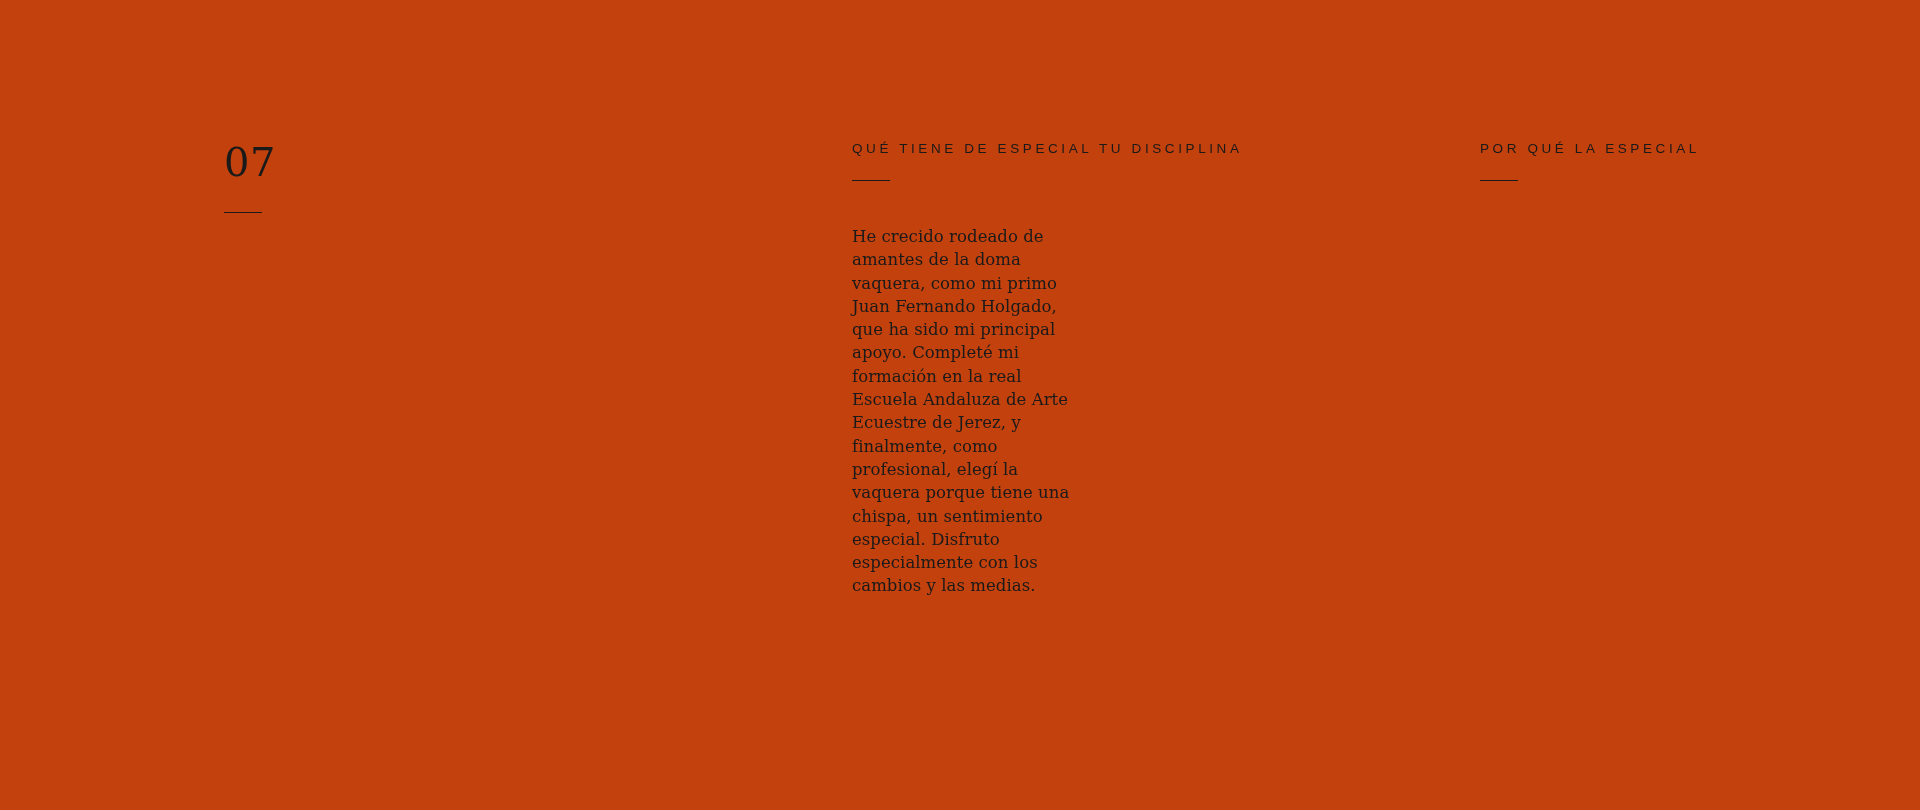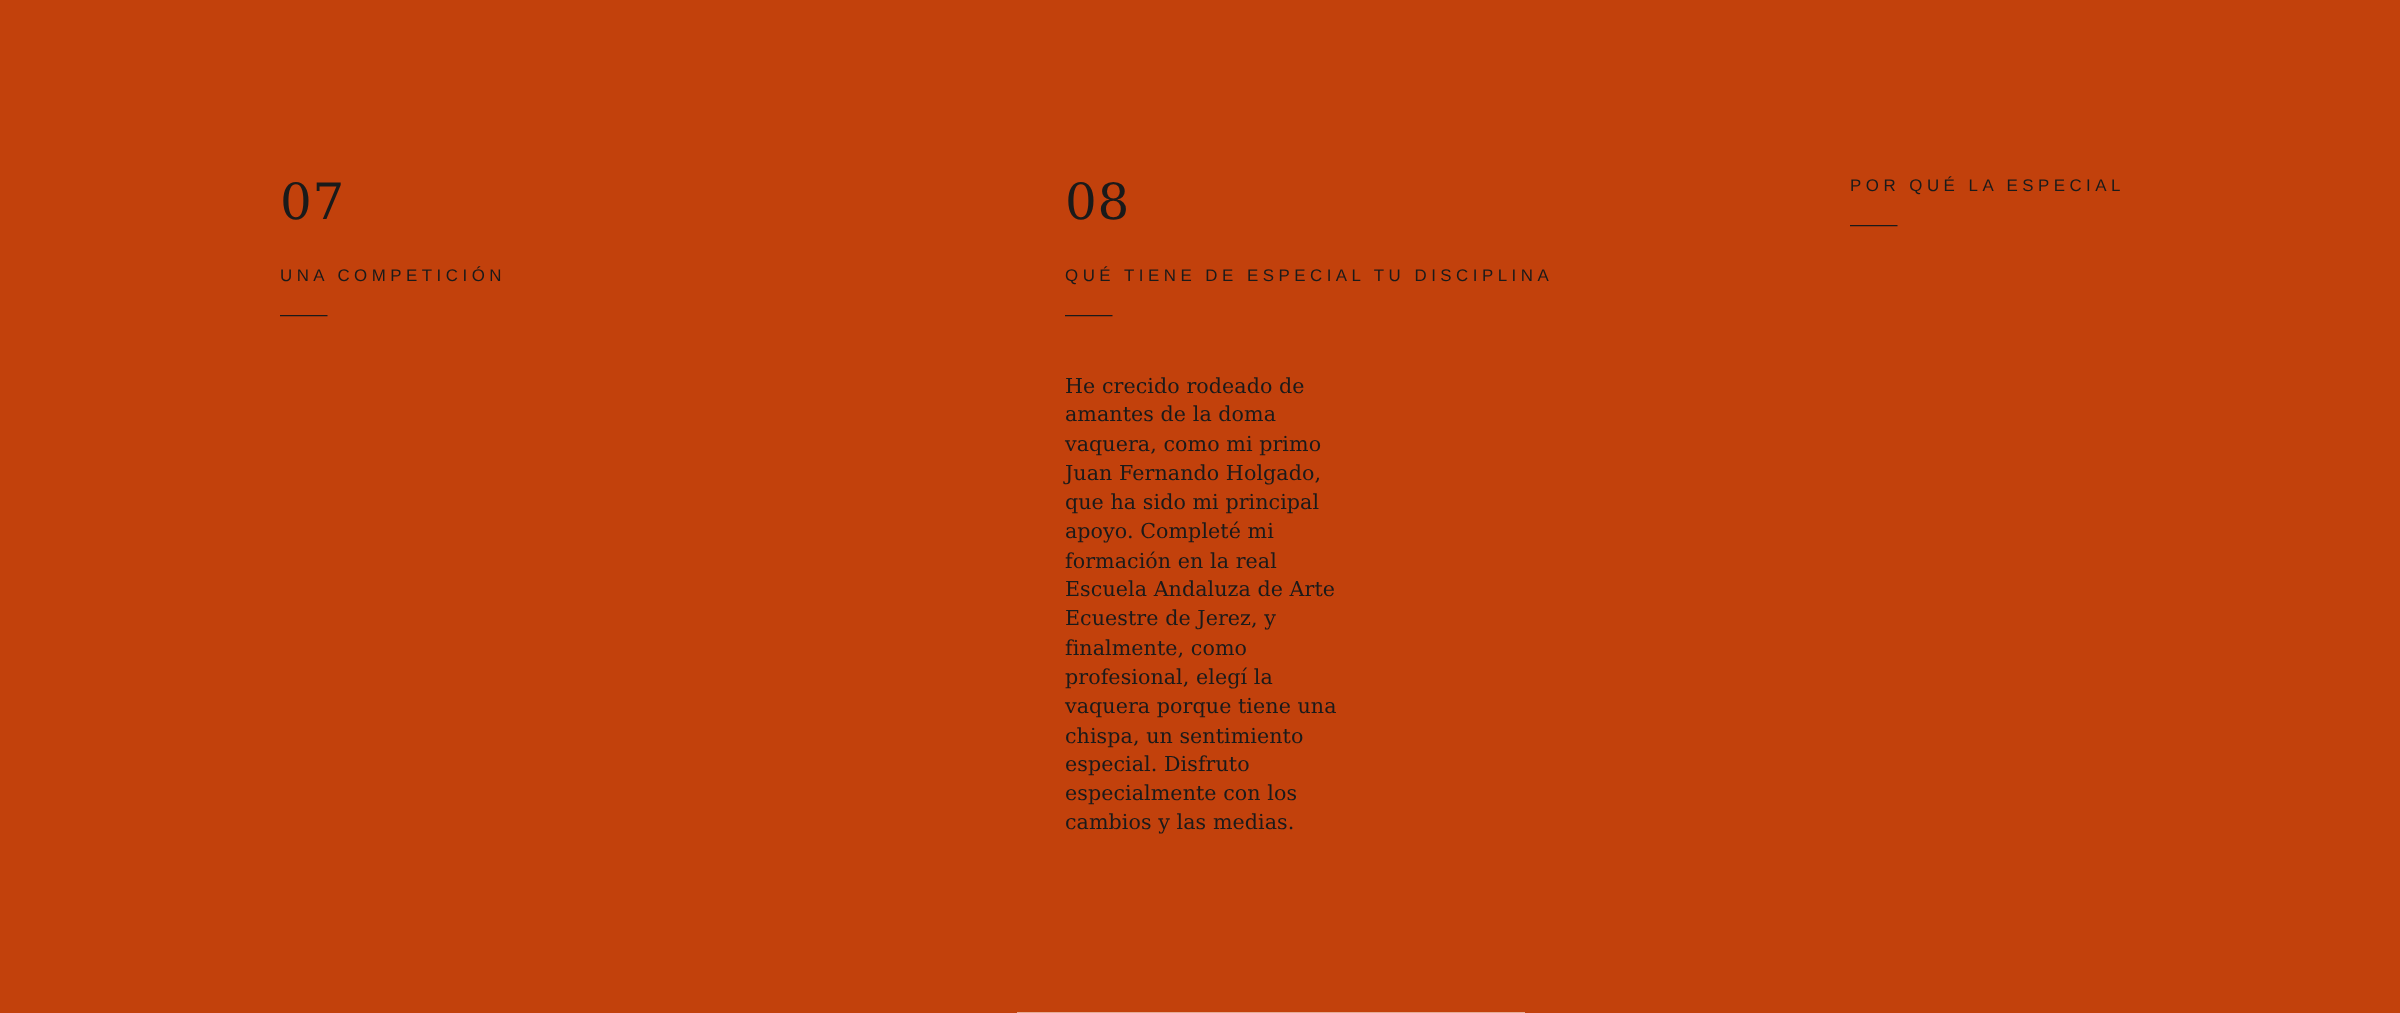--- a/index.html
+++ b/index.html
@@ -75,26 +75,24 @@
   .col-3 .q-answer { width: 232px; }
 </style>
 </head>
 <body>
 
 <div class="page">
   <div class="columns">
 
     <div class="col col-1">
       <div class="q-number">07</div>
-      <div class="q-label">UNA COMPETICIÓN</div>
       <div class="rule"></div>
     </div>
 
     <div class="col col-2">
-      <div class="q-number">08</div>
       <div class="q-label">QUÉ TIENE DE ESPECIAL TU DISCIPLINA</div>
       <div class="rule"></div>
       <p class="q-answer">He crecido rodeado de amantes de la doma vaquera, como mi primo Juan Fernando Holgado, que ha sido mi principal apoyo. Completé mi formación en la real Escuela Andaluza de Arte Ecuestre de Jerez, y finalmente, como profesional, elegí la vaquera porque tiene una chispa, un sentimiento especial. Disfruto especialmente con los cambios y las medias.</p>
     </div>
 
     <div class="col col-3">
       <div class="q-label">POR QUÉ LA ESPECIAL</div>
       <div class="rule"></div>
     </div>
 

